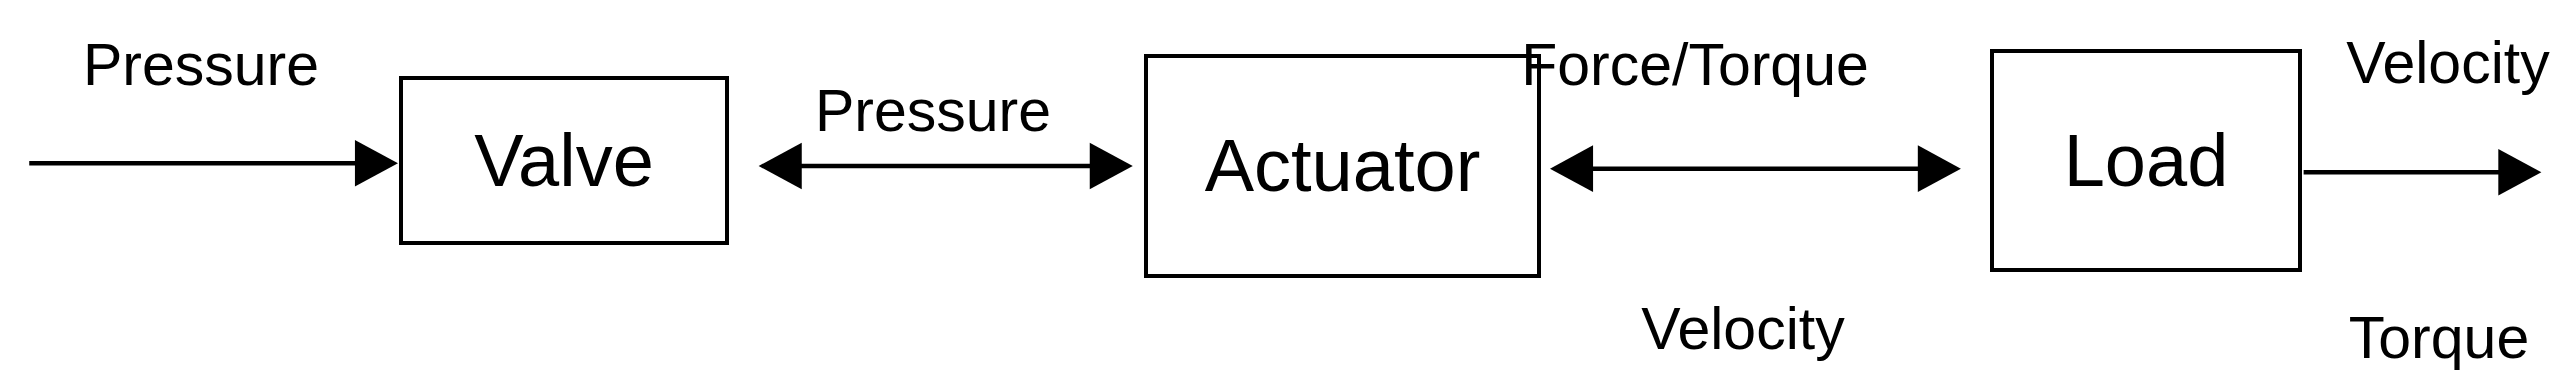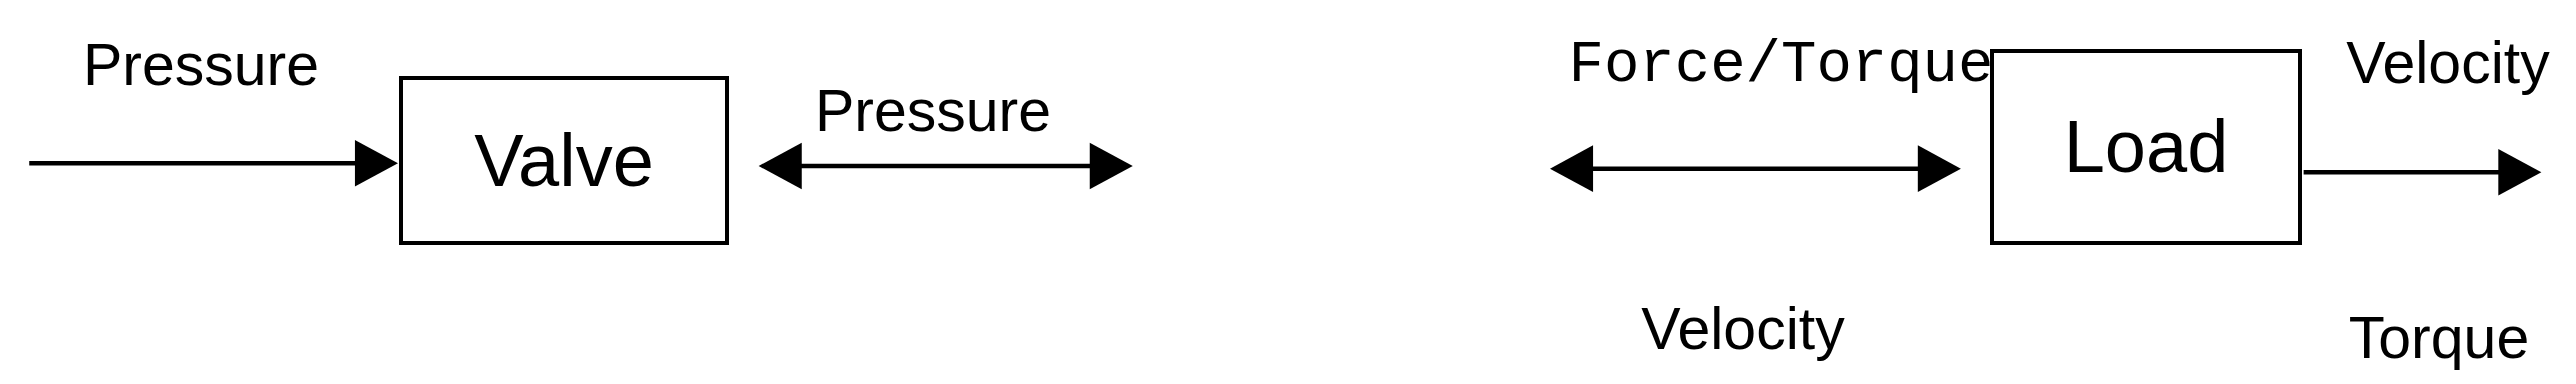--- a/index.html
+++ b/index.html
@@ -30,32 +30,32 @@
     background: #ffffff;
     display: flex;
     align-items: center;
     justify-content: center;
     font-size: 74px;
     line-height: 1;
     white-space: nowrap;
   }
   .block-valve    { left: 399px;  top: 76px; width: 330px; height: 169px; }
   .block-actuator { left: 1144px; top: 54px; width: 397px; height: 224px; }
-  .block-load     { left: 1990px; top: 49px; width: 312px; height: 196px; }
+  .block-load     { left: 1990px; top: 49px; width: 312px; height: 223px; }
   .sig-label {
     position: absolute;
     font-size: 59px;
     line-height: 1;
     white-space: nowrap;
     transform: translateX(-50%);
   }
   .lbl-voltage      { left: 201px;  top: 36px; }
   .lbl-pressure     { left: 933px; top: 38px; margin-top: 44px; }
   .lbl-flow         { left: 931px; top: 298px; }
-  .lbl-force-torque { left: 1781px; top: 36px; font-family: Liberation Mono, monospace; }
+  .lbl-force-torque { left: 1695px; top: 36px; }
   .lbl-velocity-mid { left: 1743px; top: 300px; }
   .lbl-velocity-out { left: 2448px; top: 34px; }
   .lbl-force-out    { left: 2439px; top: 309px; }
 </style>
 </head>
 <body>
 
 <div class="diagram">
 
   <svg class="arrow-layer" viewBox="0 0 2870 428" xmlns="http://www.w3.org/2000/svg">
@@ -79,20 +79,23 @@
 
     <g stroke="#000000" fill="#000000">
       <line x1="2567" y1="192" x2="2790" y2="192" stroke-width="5"></line>
       <polygon points="2832,192 2784,166 2784,218" stroke="none"></polygon>
     </g>
   </svg>
 
   <div class="block block-valve">
     <span>Valve</span>
   </div>
+  <div class="block block-actuator">
+    <span>Actuator</span>
+  </div>
   <div class="block block-load">
     <span>Load</span>
   </div>
 
   <div class="sig-label lbl-voltage">Pressure</div>
   <div class="sig-label lbl-pressure">Pressure</div>
   <div class="sig-label lbl-force-torque">Force/Torque</div>
   <div class="sig-label lbl-velocity-mid">Velocity</div>
   <div class="sig-label lbl-velocity-out">Velocity</div>
   <div class="sig-label lbl-force-out">Torque</div>

